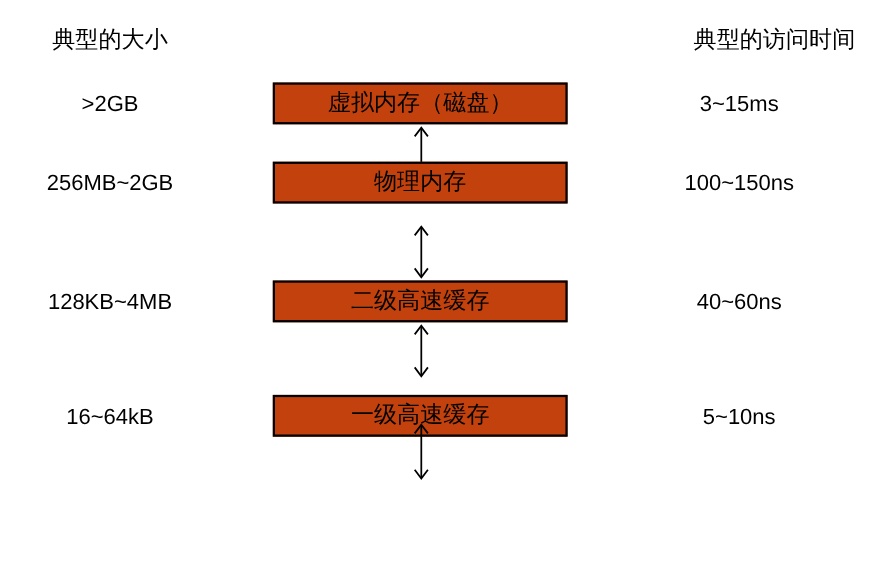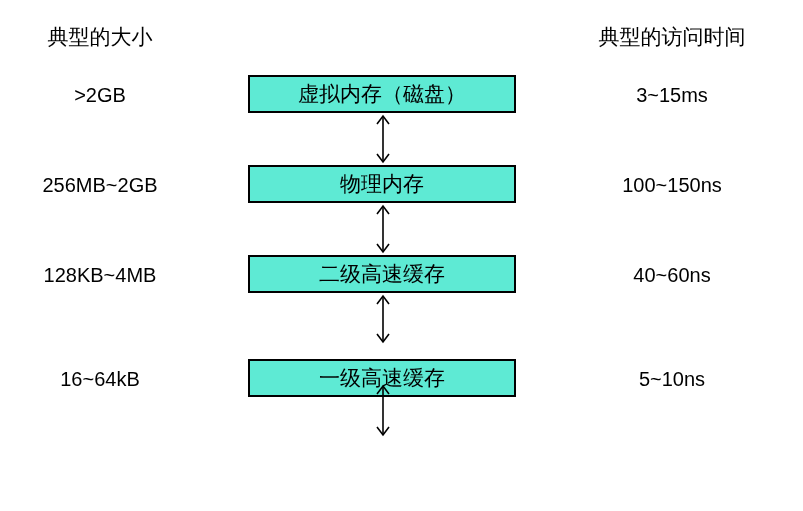--- a/index.html
+++ b/index.html
@@ -27,21 +27,21 @@
 
   .col-header {
     position: absolute;
     font-size: 21px;
     line-height: 26px;
     text-align: center;
     white-space: nowrap;
     color: #000;
   }
   #header-size  { left: 0px;   top: 24px; width: 200px; }
-  #header-time  { left: 572px; top: 24px; width: 200px; }
+  #header-time  { left: 604px; top: 24px; width: 200px; }
 
   .row {
     position: absolute;
     left: 0;
     width: 803px;
     height: 40px;
   }
 
   .size-label,
   .time-label {
@@ -57,21 +57,21 @@
   .time-label { left: 572px; width: 200px; }
 
   .mem-box {
     position: absolute;
     left: 248px;
     top: 0;
     width: 268px;
     height: 38px;
     box-sizing: border-box;
     border: 2px solid #000000;
-    background: #5eead4;
+    background: #c2410c;
     line-height: 34px;
     text-align: center;
     font-size: 21px;
     white-space: nowrap;
   }
 
   .arrow {
     position: absolute;
     left: 371px;
     width: 24px;
@@ -94,21 +94,21 @@
   </div>
 
   <div class="arrow" style="top:113px; height:52px;">
     <svg width="24" height="52" viewBox="0 0 24 52">
       <line x1="12" y1="4" x2="12" y2="48" stroke="#000" stroke-width="1.6"></line>
       <polyline points="6,11 12,3 18,11" fill="none" stroke="#000" stroke-width="1.6"></polyline>
       <polyline points="6,41 12,49 18,41" fill="none" stroke="#000" stroke-width="1.6"></polyline>
     </svg>
   </div>
 
-  <div class="row" style="top:165px;">
+  <div class="row" style="top:147px;">
     <div class="size-label">256MB~2GB</div>
     <div class="mem-box">物理内存</div>
     <div class="time-label">100~150ns</div>
   </div>
 
   <div class="arrow" style="top:203px; height:52px;">
     <svg width="24" height="52" viewBox="0 0 24 52">
       <line x1="12" y1="4" x2="12" y2="48" stroke="#000" stroke-width="1.6"></line>
       <polyline points="6,11 12,3 18,11" fill="none" stroke="#000" stroke-width="1.6"></polyline>
       <polyline points="6,41 12,49 18,41" fill="none" stroke="#000" stroke-width="1.6"></polyline>

